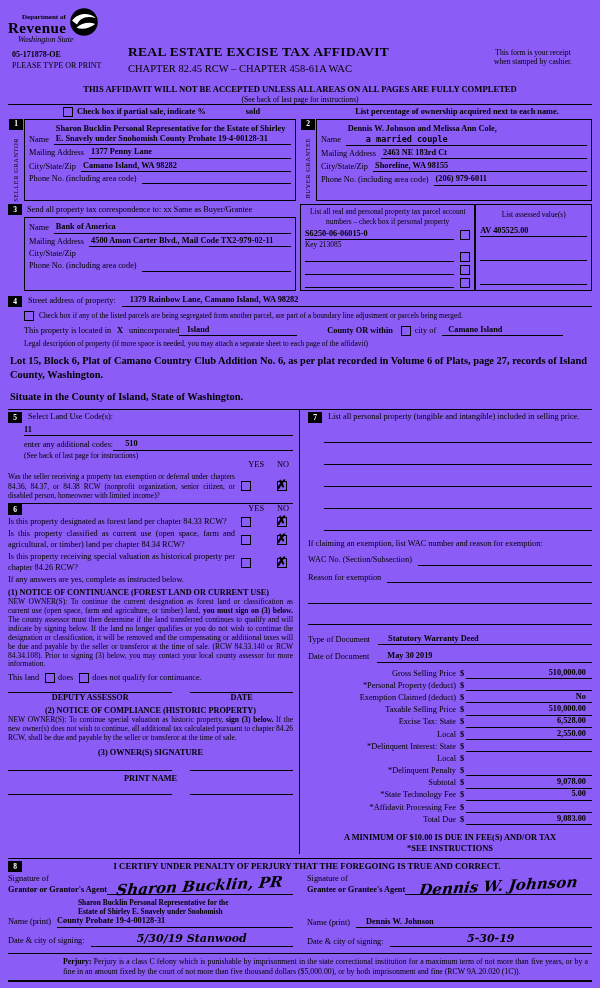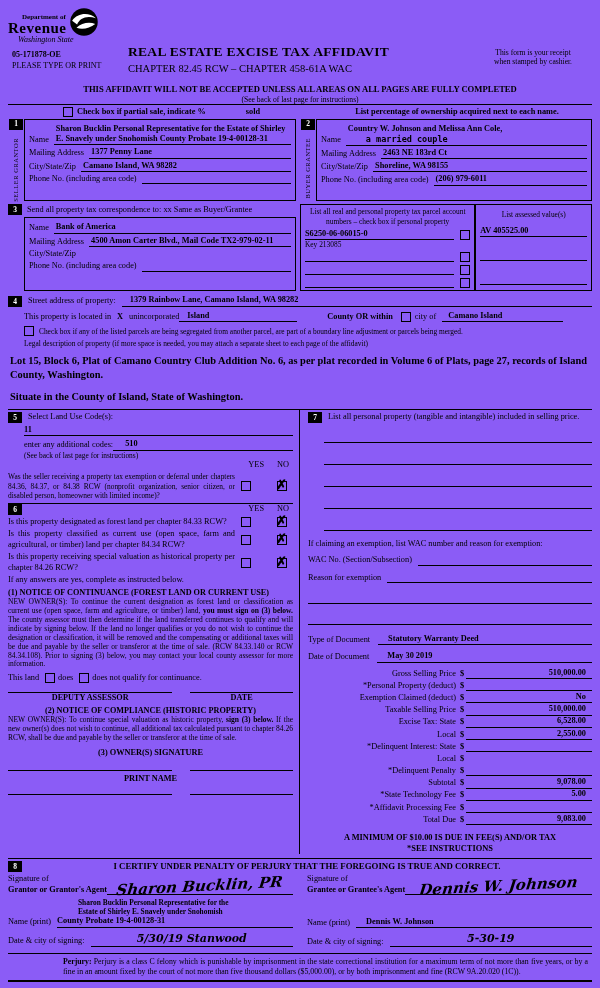--- a/index.html
+++ b/index.html
@@ -159,21 +159,21 @@
       <div class="strip">
         <div class="num">2</div>
         <div class="vlabel">
           <span>BUYER</span>&nbsp;<span>GRANTEE</span>
         </div>
       </div>
       <div class="fieldbox">
         <div class="frow">
           <span class="flbl">Name</span>
           <div class="fval">
-            <div>Country W. Johnson and Melissa Ann Cole,</div>
+            <div>Dennis W. Johnson and Melissa Ann Cole,</div>
             <div class="mono" style="padding-left:18px;">a married couple</div>
           </div>
         </div>
         <div class="frow">
           <span class="flbl">Mailing Address</span>
           <div class="fval">2463 NE 183rd Ct</div>
         </div>
         <div class="frow">
           <span class="flbl">City/State/Zip</span>
           <div class="fval">Shoreline, WA 98155</div>
@@ -248,35 +248,35 @@
       </div>
     </div>
   </div>
 
   <div>
     <div class="s4row">
       <div class="num">4</div>
       <span style="padding:0 6px 0 6px;">Street address of property:</span>
       <span class="fill b" style="flex:none;width:270px;padding-left:8px;">1379 Rainbow Lane, Camano Island, WA  98282</span>
       <span class="fill"></span>
+    </div>
+    <div class="s4row" style="padding-left:16px;align-items:center;">
+      <span class="cb"></span>
+      <span class="sm" style="padding-left:5px;">Check box if any of the listed parcels are being segregated from another parcel, are part of a boundary line adjustment or parcels being merged.</span>
     </div>
     <div class="s4row" style="padding-left:16px;">
       <span>This property is located in</span>
       <span class="b" style="padding:0 6px;">X</span>
       <span>unincorporated</span>
       <span class="fill b" style="flex:none;width:110px;padding-left:8px;">Island</span>
       <span class="b" style="padding:0 8px 0 30px;">County OR  within</span>
       <span class="cb"></span>
       <span style="padding:0 6px 0 4px;">city of</span>
       <span class="fill b" style="flex:none;width:115px;padding-left:6px;">Camano Island</span>
     </div>
-    <div class="s4row" style="padding-left:16px;align-items:center;">
-      <span class="cb"></span>
-      <span class="sm" style="padding-left:5px;">Check box if any of the listed parcels are being segregated from another parcel, are part of a boundary line adjustment or parcels being merged.</span>
-    </div>
     <div class="sm" style="padding-left:16px;margin-top:3px;">Legal description of property (if more space is needed, you may attach a separate sheet to each page of the affidavit)</div>
     <div class="legal">Lot 15, Block 6, Plat of Camano Country Club Addition No. 6, as per plat recorded in Volume 6 of Plats, page 27, records of Island County, Washington.</div>
     <div class="legal" style="margin-top:9px;">Situate in the County of Island, State of Washington.</div>
   </div>
 
   <div class="cols">
     <div class="colL">
       <div class="row" style="align-items:center;">
         <div class="num">5</div>
         <span style="padding-left:6px;">Select Land Use Code(s):</span>

